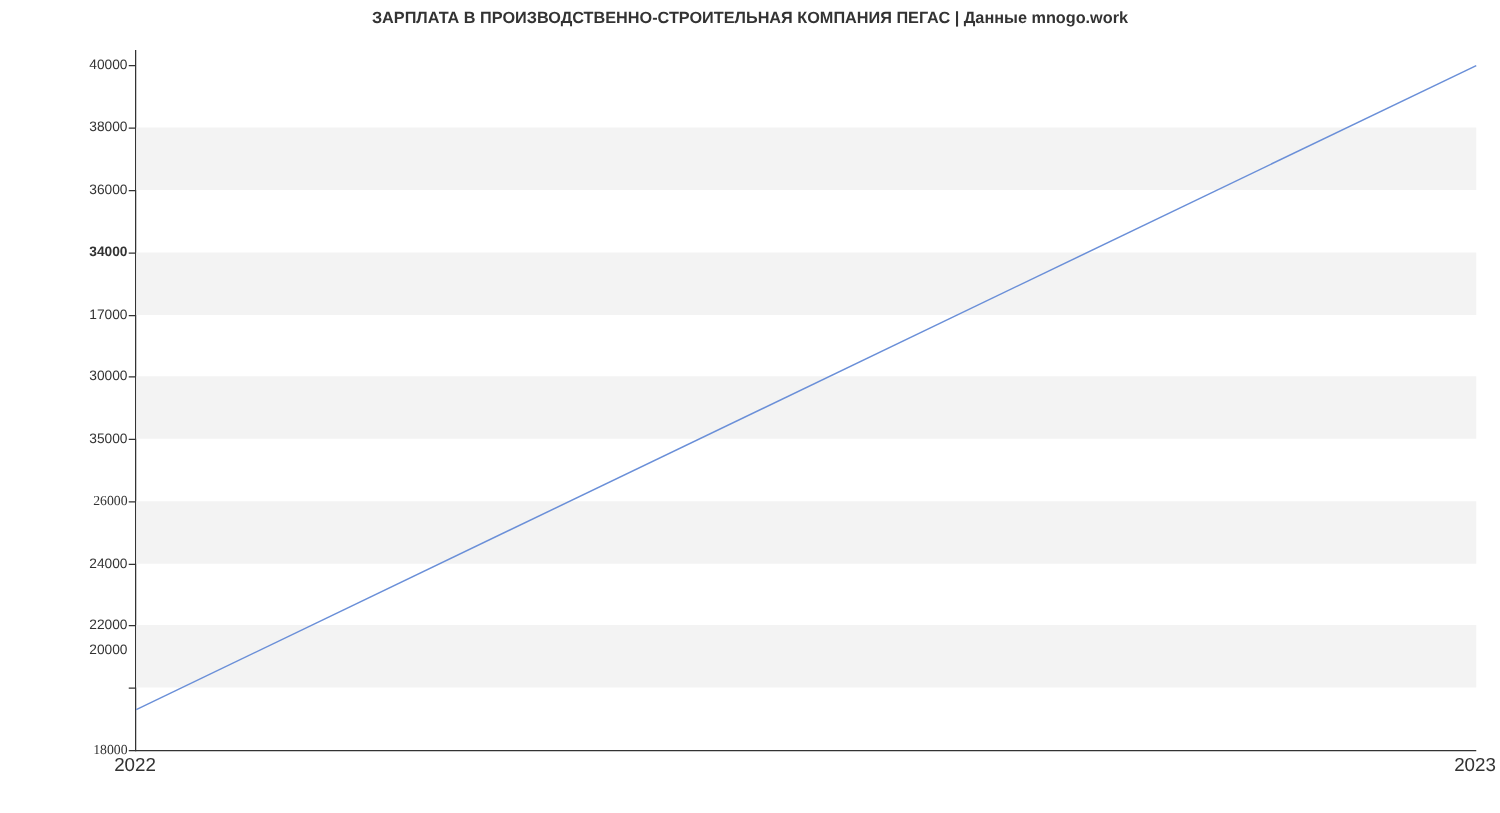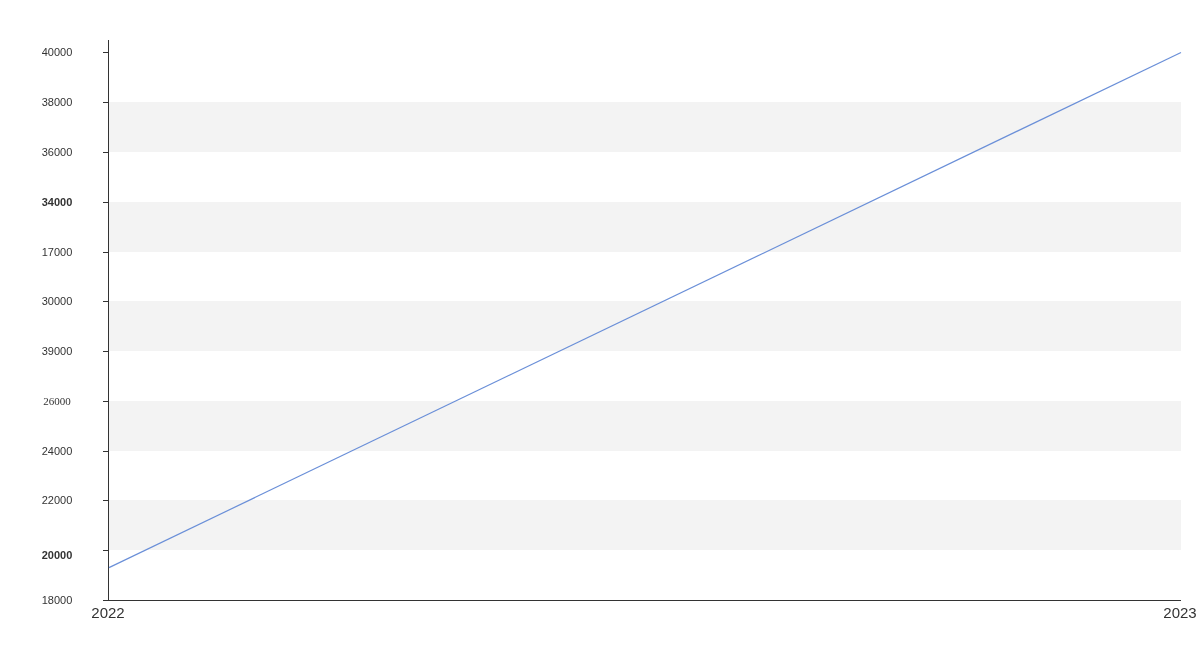--- a/index.html
+++ b/index.html
@@ -39,21 +39,21 @@
   .band {
     position: absolute;
     left: 0;
     width: 100%;
     background: #f3f3f3;
   }
   .y-tick-label {
     position: absolute;
     right: 1098px;
     width: 90px;
-    text-align: center;
+    text-align: right;
     font-size: 11px;
     color: #333;
     transform: translateY(-50%);
   }
   .y-tick-mark {
     position: absolute;
     left: 103px;
     width: 5px;
     height: 1px;
     background: #333;
@@ -76,42 +76,43 @@
   svg.line path {
     fill: none;
     stroke: #6a8fd8;
     stroke-width: 1.2;
   }
 </style>
 </head>
 <body>
 
 <div class="chart-wrap">
+  <div class="title">ЗАРПЛАТА В ПРОИЗВОДСТВЕННО-СТРОИТЕЛЬНАЯ КОМПАНИЯ ПЕГАС | Данные mnogo.work</div>
 
   <div class="plot" id="plot">
       <div class="band" style="top: 62.2222px; height: 49.7778px;"></div>
       <div class="band" style="top: 161.778px; height: 49.7778px;"></div>
       <div class="band" style="top: 261.333px; height: 49.7778px;"></div>
       <div class="band" style="top: 360.889px; height: 49.7778px;"></div>
       <div class="band" style="top: 460.444px; height: 49.7778px;"></div>
     <svg class="line" id="line-svg" viewBox="0 0 1072 560" preserveAspectRatio="none">
       <path id="line-path" d="M0 527.6444444444444 L1072 12.444444444444457" stroke="#6a8fd8"></path>
     </svg>
   </div>
-<div class="y-tick-label" style="top: 600px;">18000</div>
+<div class="y-tick-label" style="top: 600px; font-family: Liberation Serif, serif;">18000</div>
     <div class="y-tick-mark" style="top: 600px;"></div>
-    <div class="y-tick-label" style="top: 555px; font-weight: bold;">20000</div>
+    <div class="y-tick-label" style="top: 520px;">20000</div>
     <div class="y-tick-mark" style="top: 550.222px;"></div>
     <div class="y-tick-label" style="top: 500.444px;">22000</div>
     <div class="y-tick-mark" style="top: 500.444px;"></div>
     <div class="y-tick-label" style="top: 450.667px;">24000</div>
     <div class="y-tick-mark" style="top: 450.667px;"></div>
     <div class="y-tick-label" style="top: 400.889px; font-family: Liberation Serif, serif;">26000</div>
     <div class="y-tick-mark" style="top: 400.889px;"></div>
-    <div class="y-tick-label" style="top: 351.111px;">39000</div>
+    <div class="y-tick-label" style="top: 351.111px;">35000</div>
     <div class="y-tick-mark" style="top: 351.111px;"></div>
     <div class="y-tick-label" style="top: 301.333px;">30000</div>
     <div class="y-tick-mark" style="top: 301.333px;"></div>
     <div class="y-tick-label" style="top: 251.556px;">17000</div>
     <div class="y-tick-mark" style="top: 251.556px;"></div>
     <div class="y-tick-label" style="top: 201.778px; font-weight: bold;">34000</div>
     <div class="y-tick-mark" style="top: 201.778px;"></div>
     <div class="y-tick-label" style="top: 152px;">36000</div>
     <div class="y-tick-mark" style="top: 152px;"></div>
     <div class="y-tick-label" style="top: 102.222px;">38000</div>

